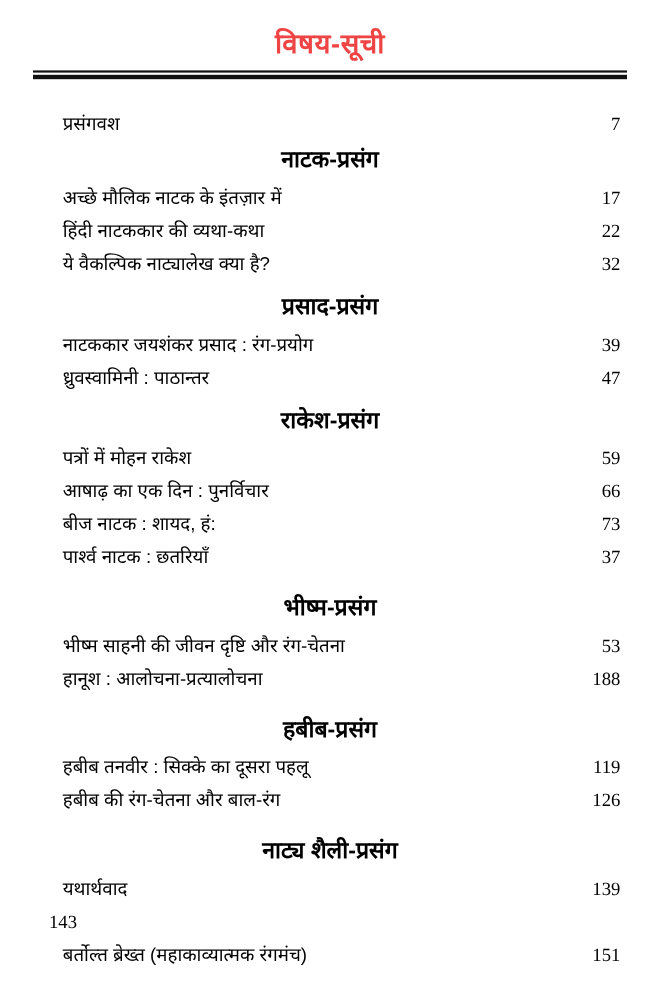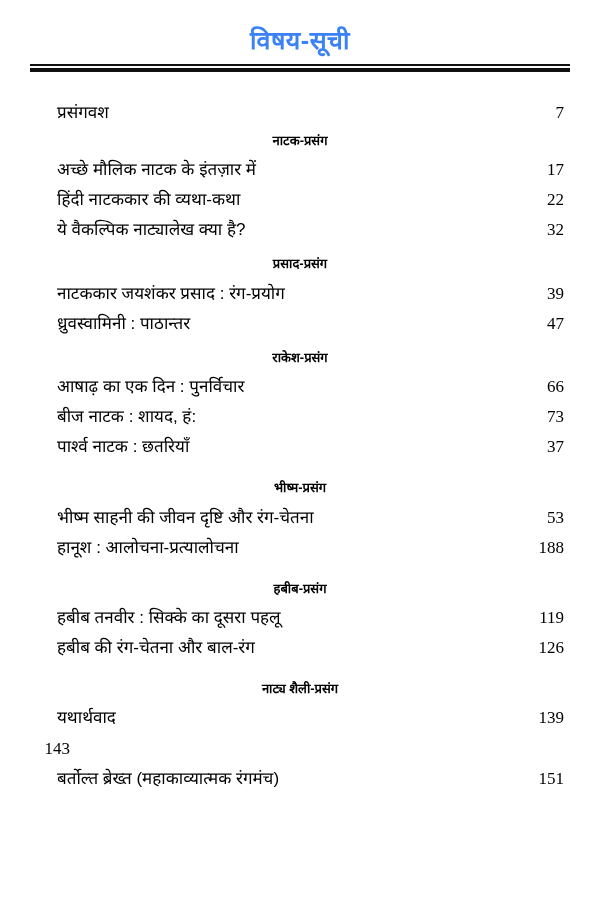--- a/index.html
+++ b/index.html
@@ -26,21 +26,21 @@
   .title-block {
     margin-top: 26px;
     text-align: center;
   }
   .page-title {
     font-family: "Liberation Sans", "DejaVu Sans", sans-serif;
     font-size: 25px;
     font-weight: 700;
     letter-spacing: 0.5px;
     line-height: 1.15;
-    color: #3b82f6;
+    color: #ef4444;
   }
 
   
   .rule-wrap {
     margin: 9px auto 0 auto;
     width: 540px;
   }
   .rule-thin {
     height: 2px;
     background: #111;
@@ -58,21 +58,21 @@
   
   .toc {
     margin: 0 auto;
     width: 540px;
     padding-top: 26px;
     box-sizing: border-box;
   }
 
   .section-heading {
     font-family: "Liberation Sans", "DejaVu Sans", sans-serif;
-    font-size: 13px;
+    font-size: 21px;
     font-weight: 700;
     text-align: center;
     color: #000;
     padding: 7px 0 6px 0;
     line-height: 1.25;
   }
   .section-heading.tight {
     padding-top: 11px;
   }
   .section-heading.wide {
@@ -151,20 +151,24 @@
           <span class="entry-page">39</span>
         </div>
         <div class="entry">
           <span class="entry-title">ध्रुवस्वामिनी : पाठान्तर</span>
           <span class="entry-page">47</span>
         </div>
       </div>
       <div class="section-heading tight">राकेश-प्रसंग</div>
       <div class="group">
         <div class="entry">
+          <span class="entry-title">पत्रों में मोहन राकेश</span>
+          <span class="entry-page">59</span>
+        </div>
+        <div class="entry">
           <span class="entry-title">आषाढ़ का एक दिन : पुनर्विचार</span>
           <span class="entry-page">66</span>
         </div>
         <div class="entry">
           <span class="entry-title">बीज नाटक : शायद, हं:</span>
           <span class="entry-page">73</span>
         </div>
         <div class="entry">
           <span class="entry-title">पार्श्व नाटक : छतरियाँ</span>
           <span class="entry-page">37</span>

